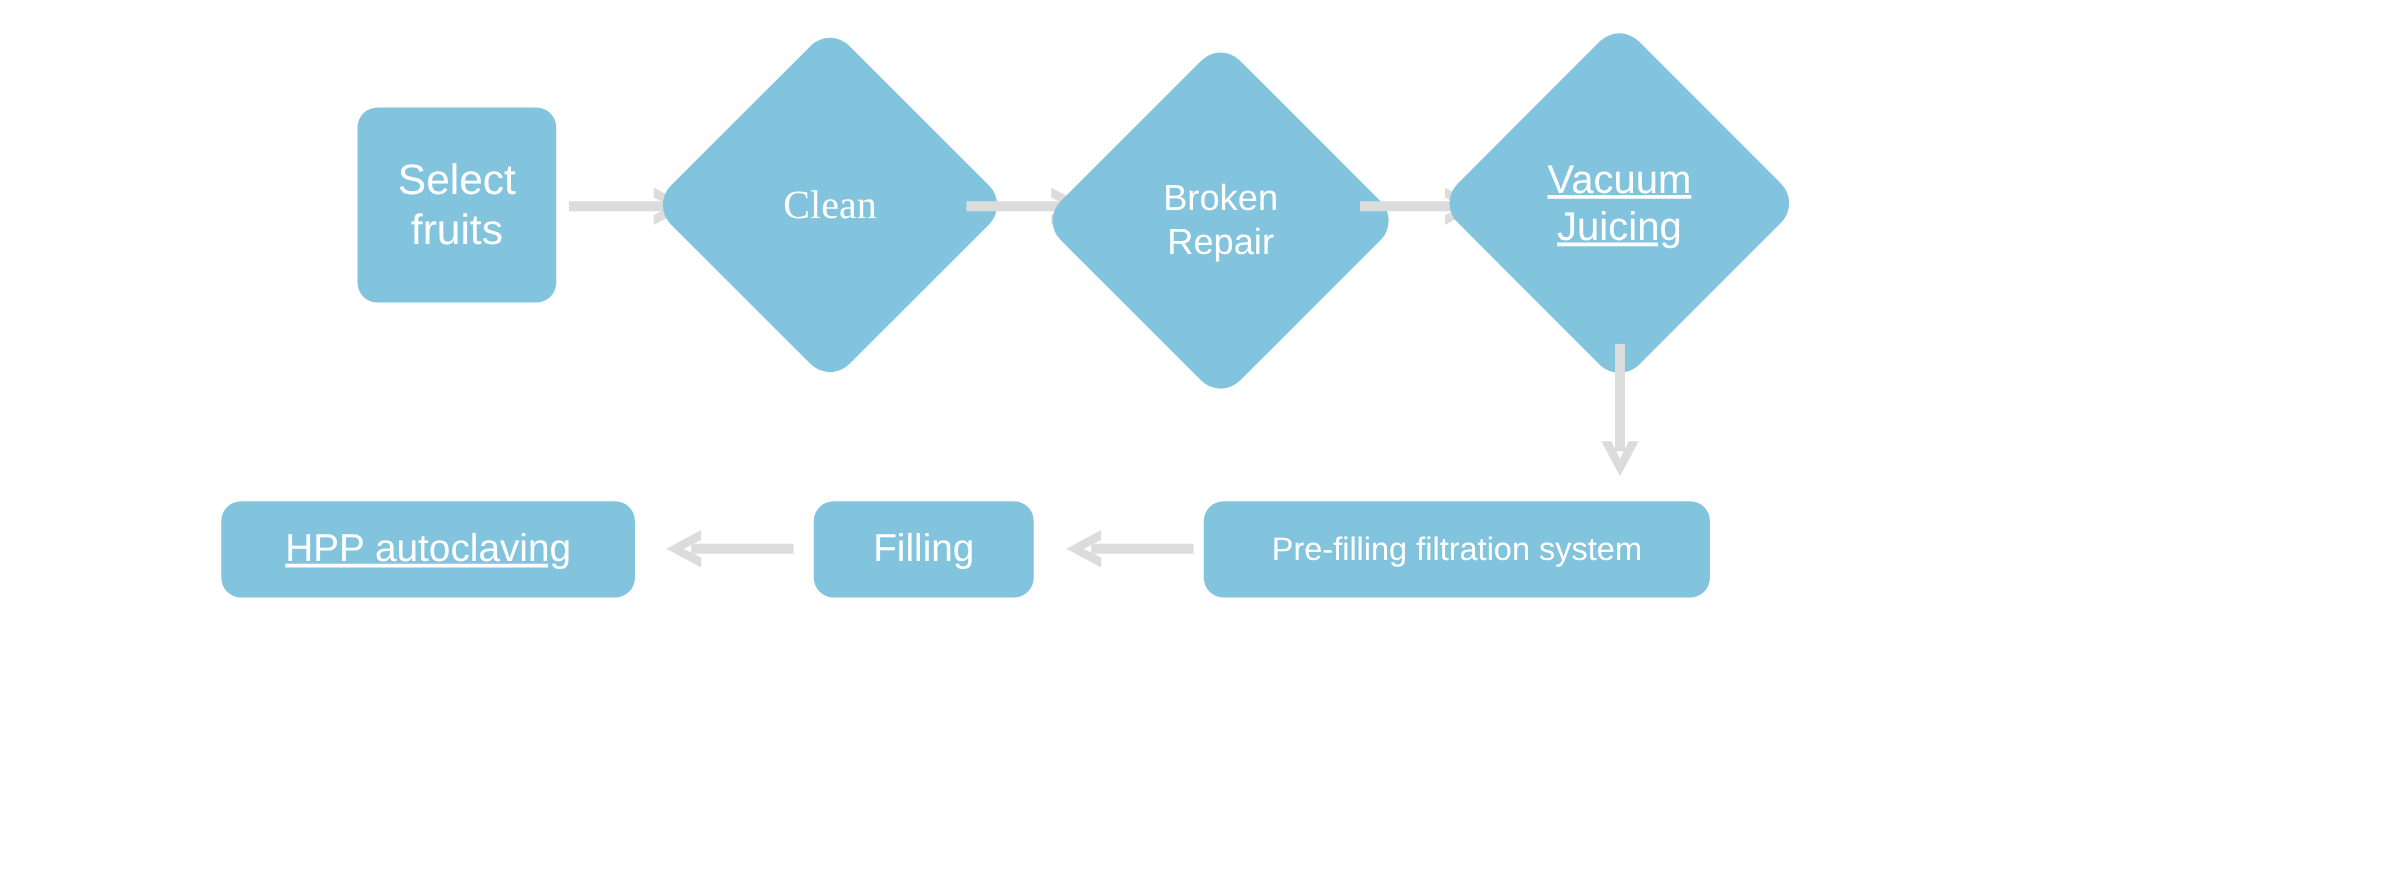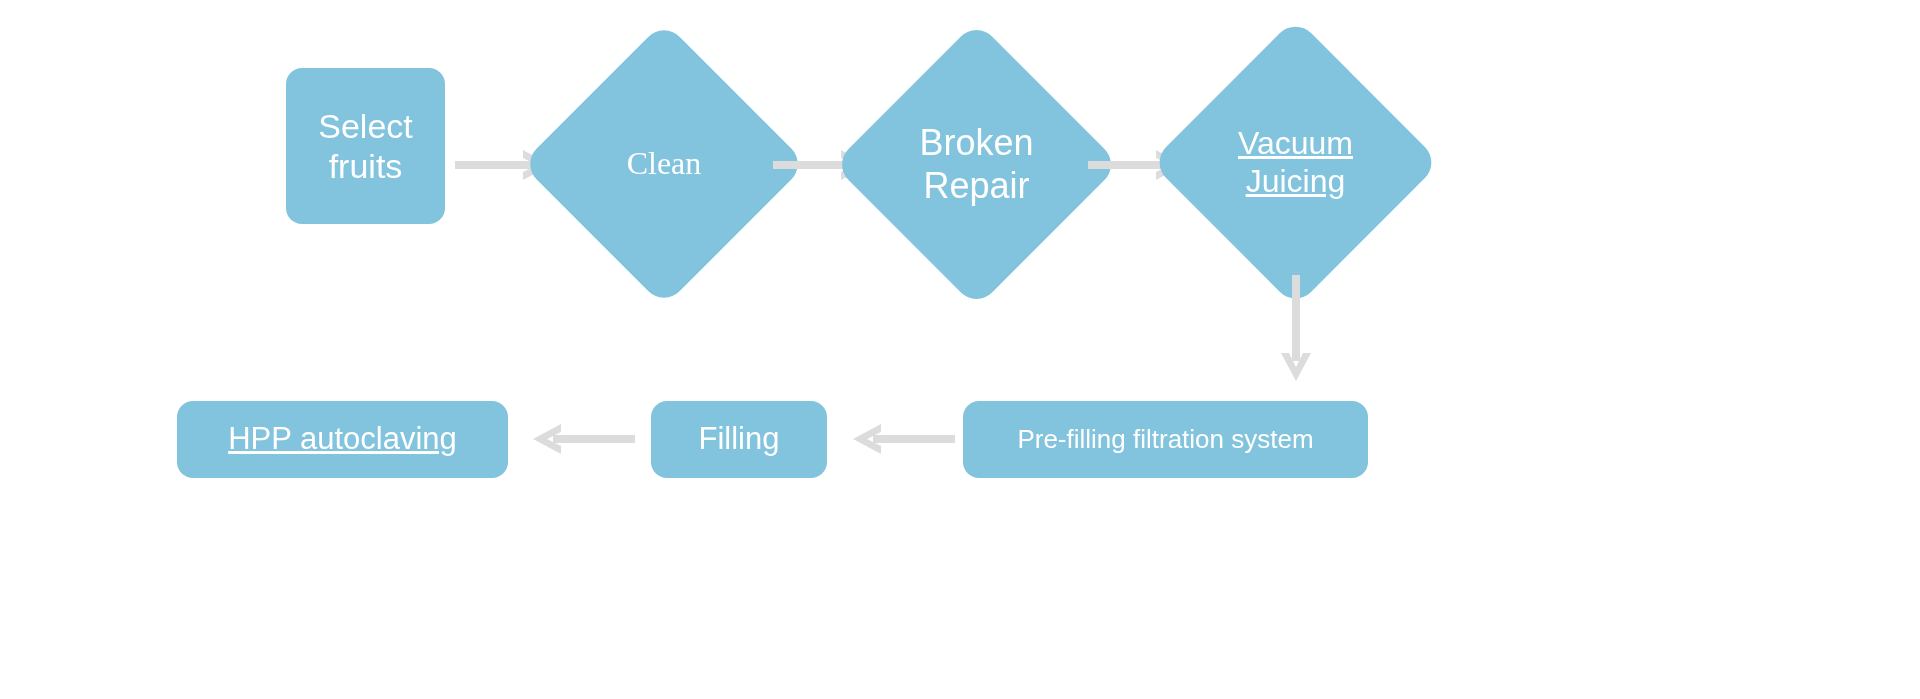--- a/index.html
+++ b/index.html
@@ -63,31 +63,31 @@
   }
 
   
   .arrow {
     position: absolute;
   }
   .arrow svg { display: block; }
 
   
   #node-select-fruits {
-    left: 286px; top: 68px; width: 159px; height: 156px;
+    left: 286px; top: 86px; width: 159px; height: 156px;
     font-size: 34px;
   }
   #node-clean {
     left: 563px; top: 63px; width: 202px; height: 202px;
     font-size: 32px;
     font-family: Liberation Serif, serif;
   }
   #node-broken-repair {
-    left: 875px; top: 63px; width: 203px; height: 203px;
-    font-size: 36px;
+    left: 875px; top: 75px; width: 203px; height: 203px;
+    font-size: 29px;
   }
   #node-vacuum-juicing {
     left: 1193px; top: 60px; width: 205px; height: 205px;
     font-size: 32px;
     text-decoration: underline;
   }
   #node-prefilling {
     left: 963px; top: 401px; width: 405px; height: 77px;
     font-size: 26px;
   }

